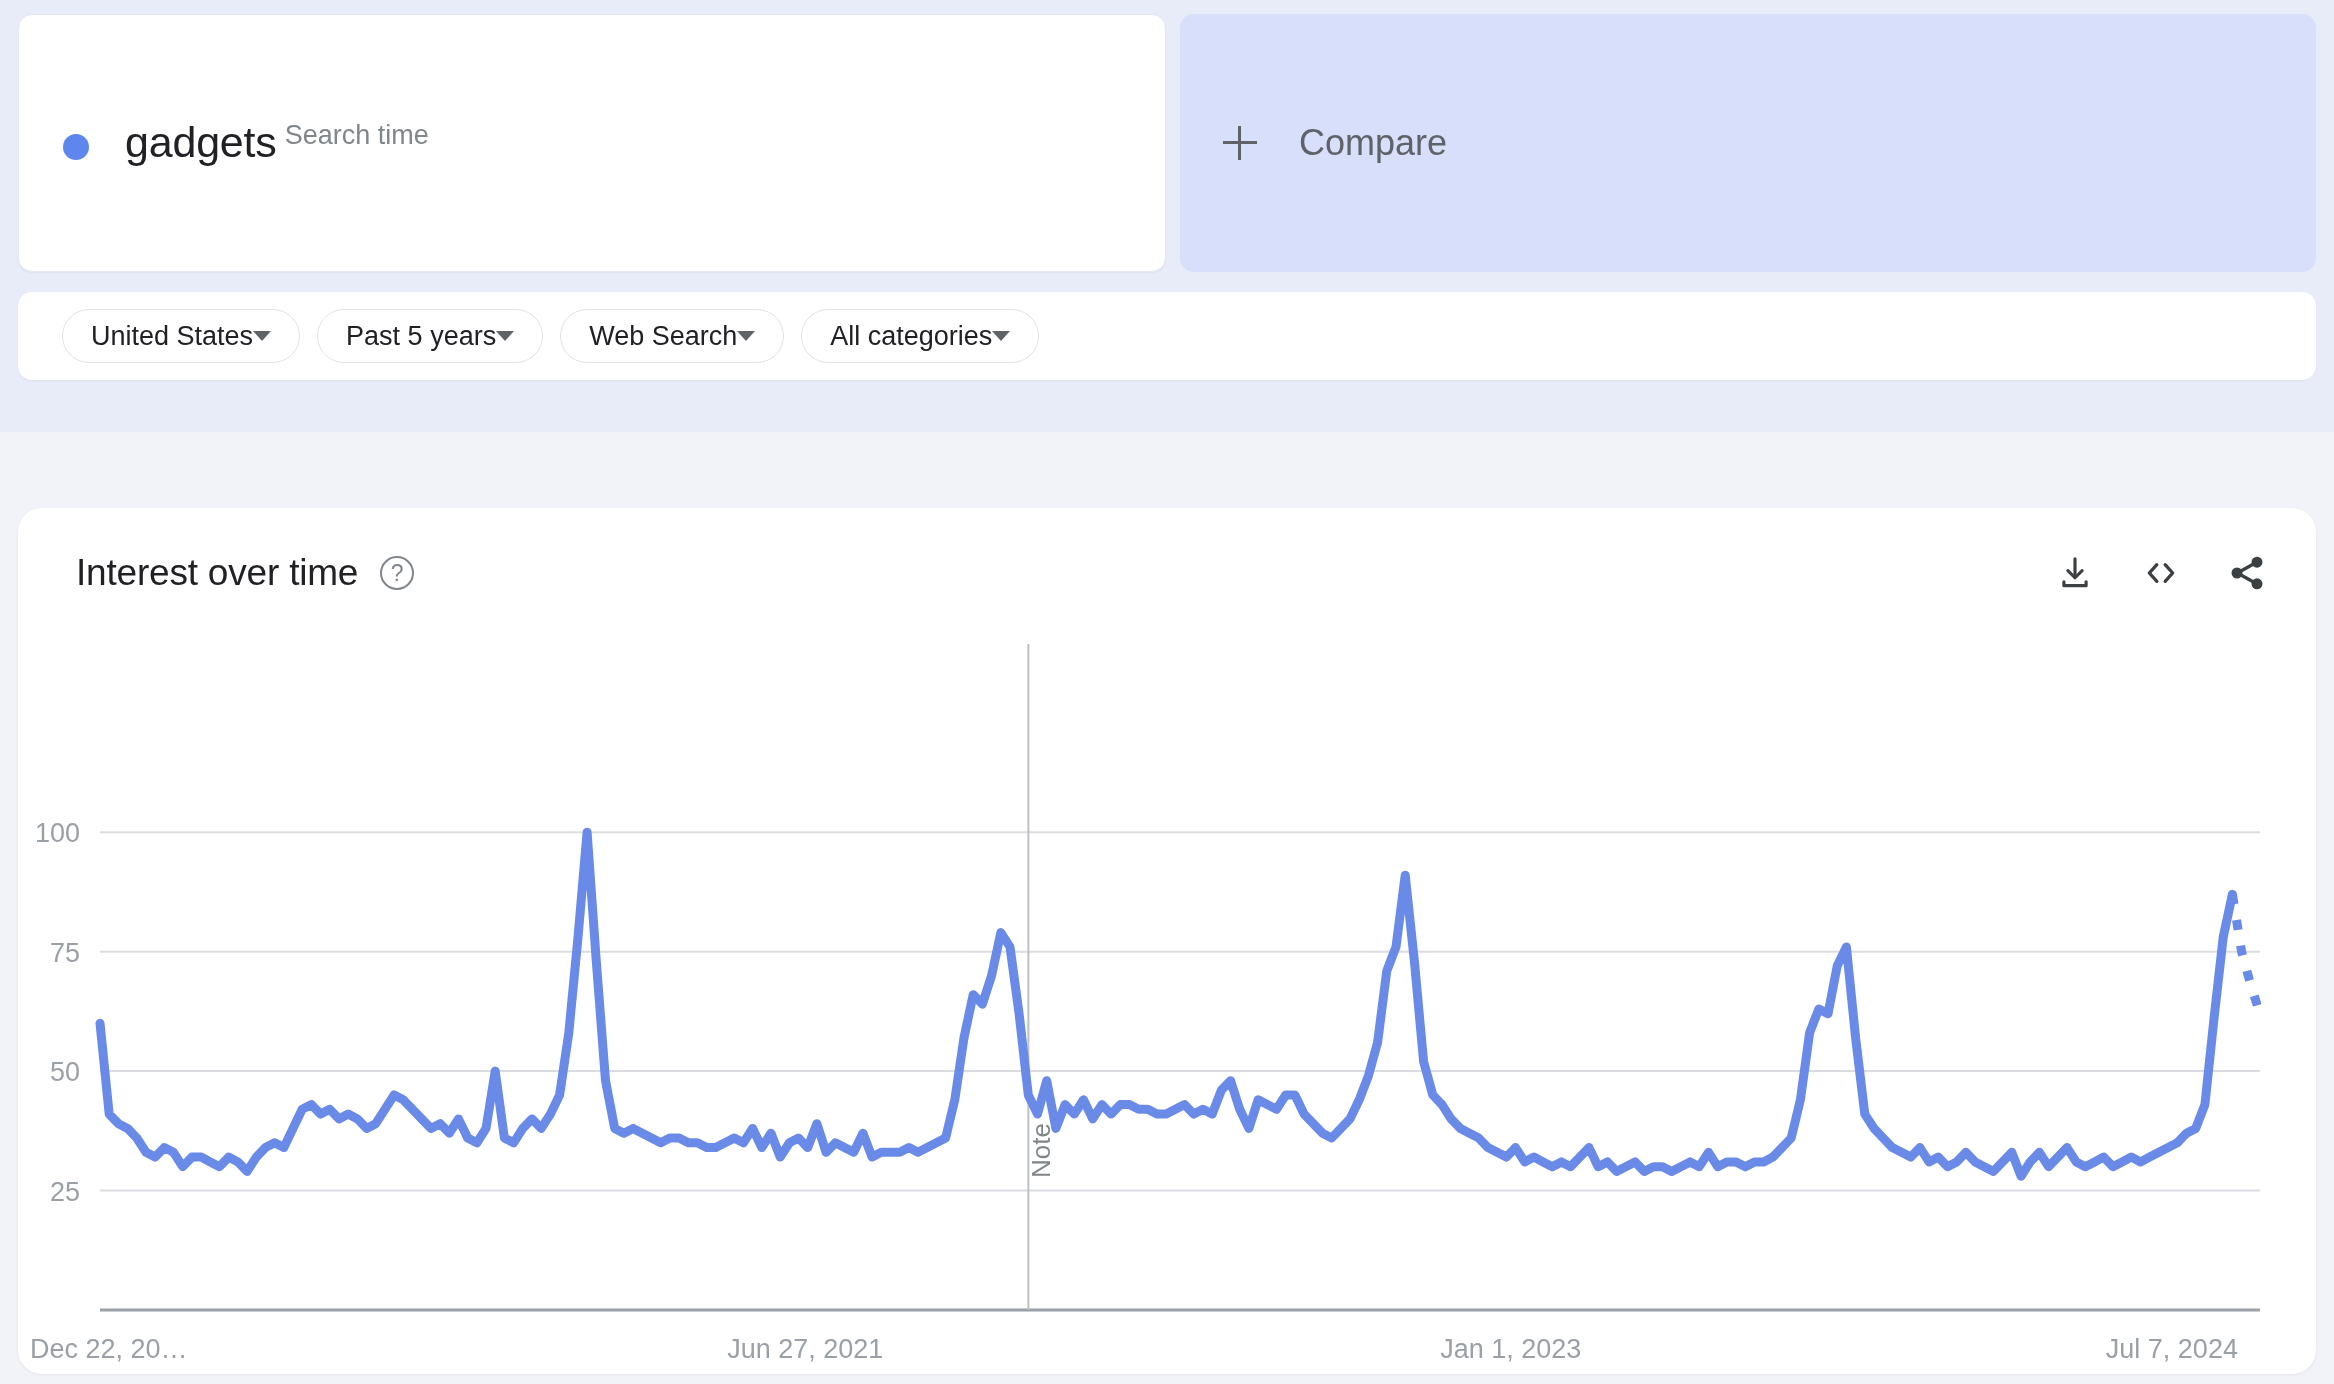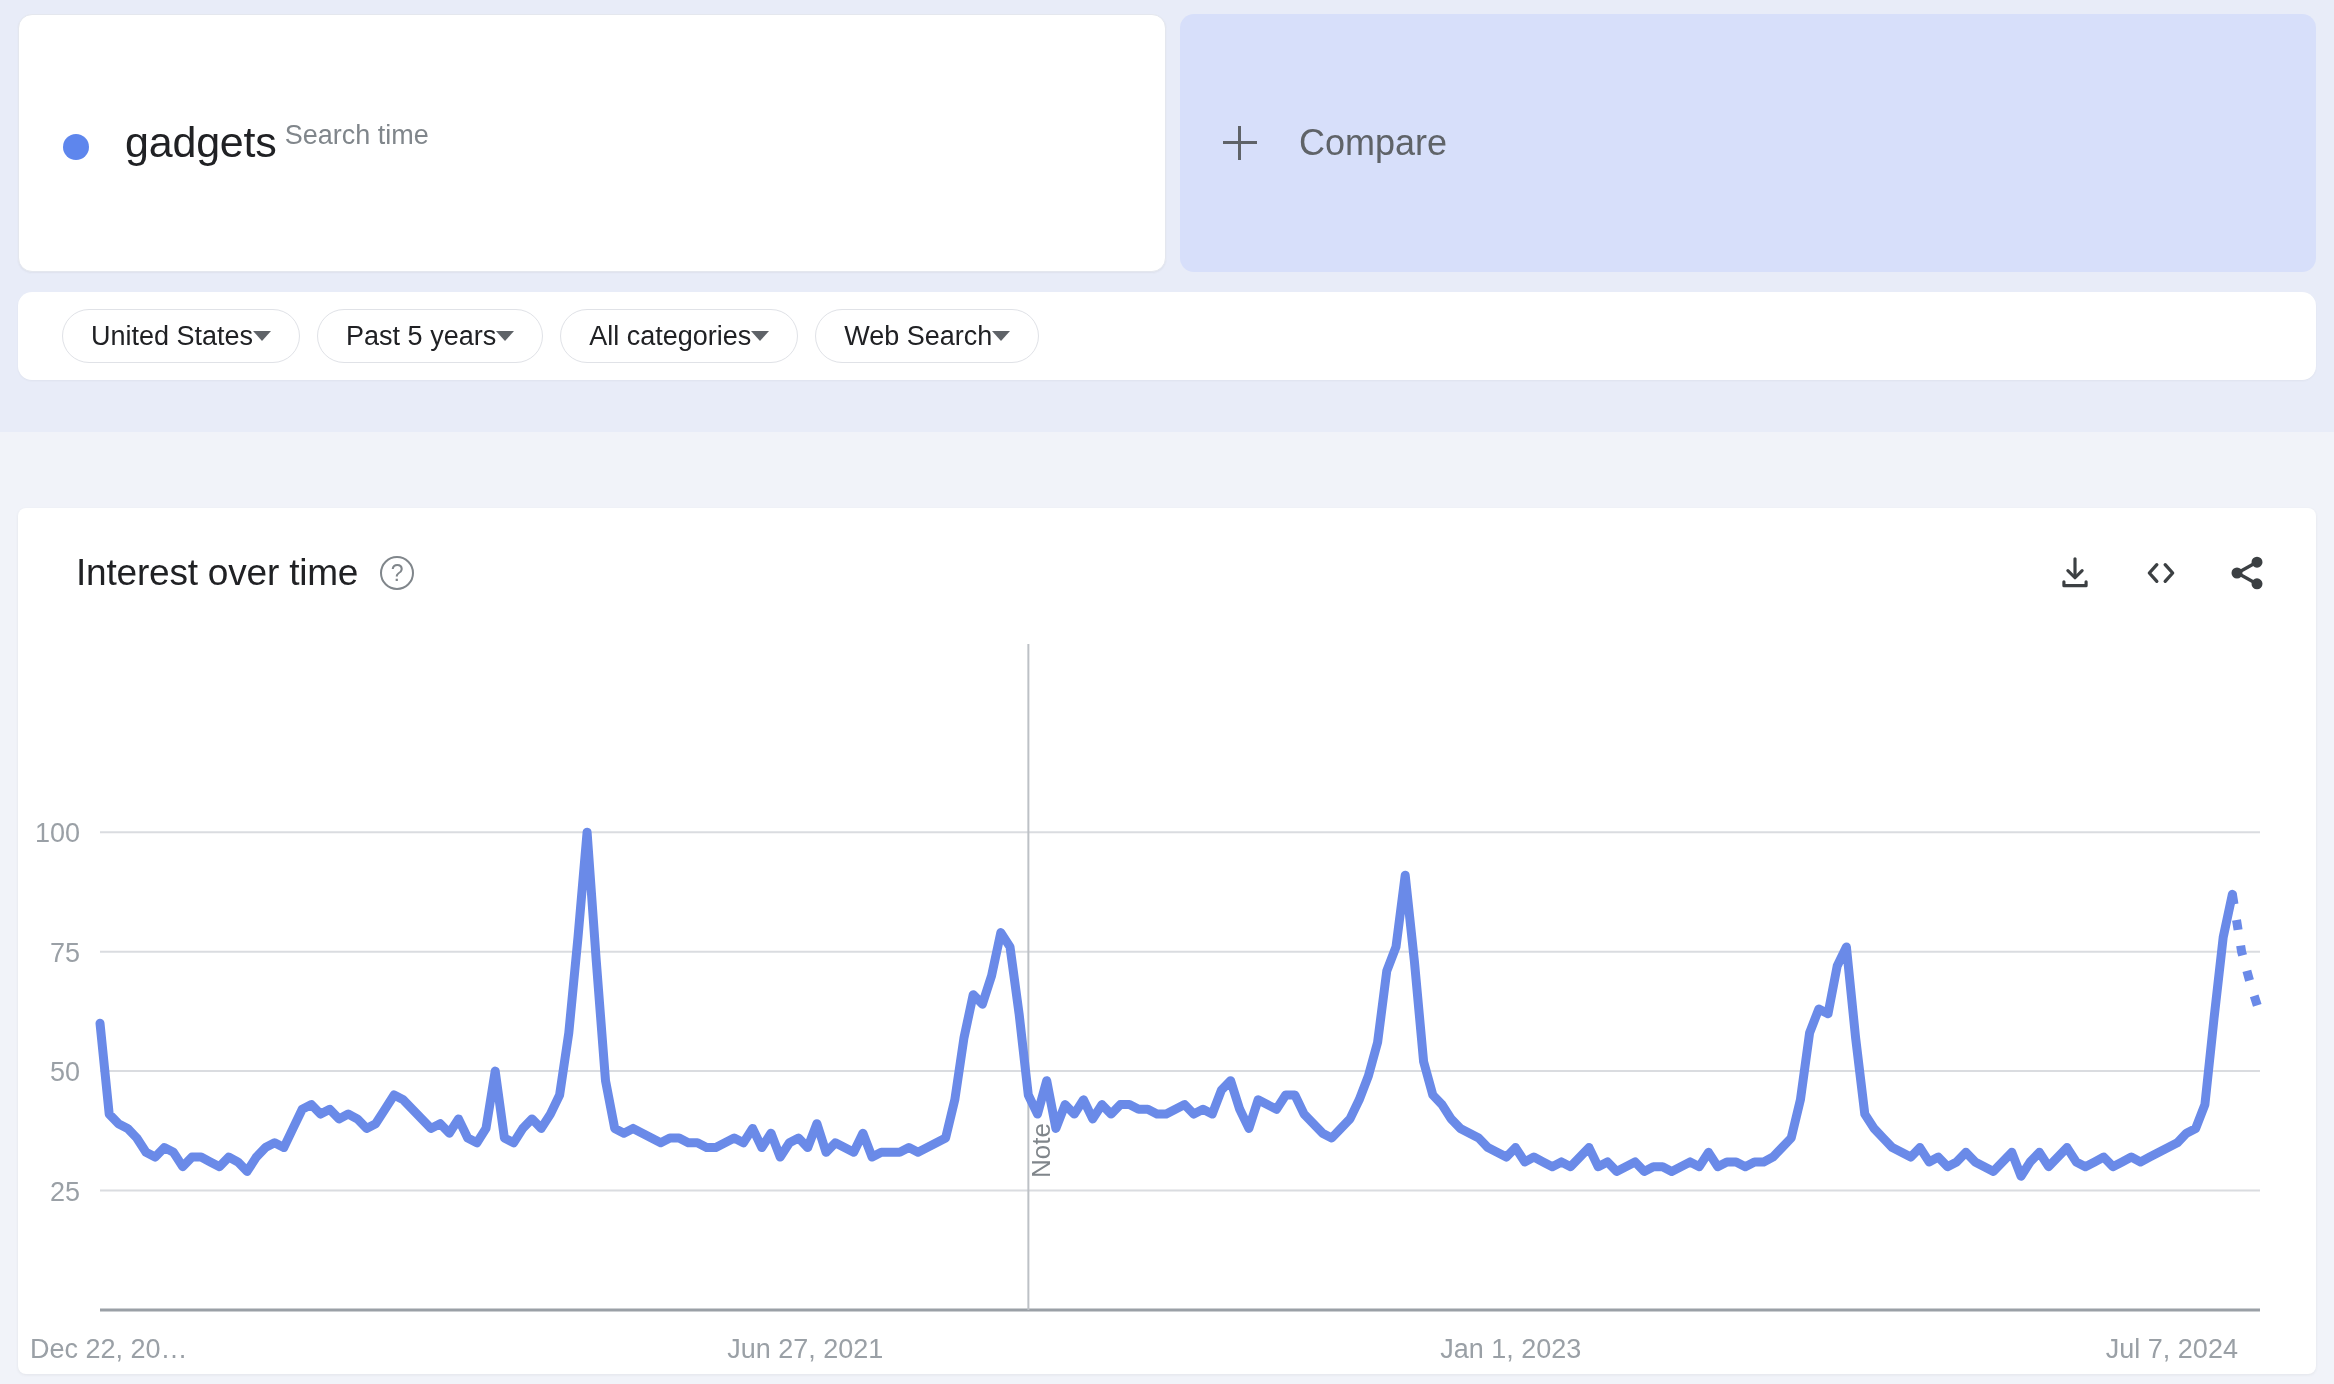--- a/index.html
+++ b/index.html
@@ -136,21 +136,21 @@
     flex: 0 0 auto;
   }
 
   
   .chart-card {
     position: absolute;
     left: 18px; top: 508px;
     width: 2298px;
     height: 866px;
     background: #ffffff;
-    border-radius: 8px;
+    border-radius: 24px;
     box-shadow: 0 1px 3px rgba(60,64,67,.08);
   }
   .chart-header {
     position: absolute;
     left: 0; top: 0;
     width: 2298px; height: 130px;
     display: flex;
     align-items: center;
     padding: 0 48px 0 58px;
   }
@@ -236,25 +236,25 @@
 <div class="filter-bar">
   <div class="filter-chip">
     <span class="chip-label">United States</span>
     <span class="caret"></span>
   </div>
   <div class="filter-chip">
     <span class="chip-label">Past 5 years</span>
     <span class="caret"></span>
   </div>
   <div class="filter-chip">
+    <span class="chip-label">Web Search</span>
+    <span class="caret"></span>
+  </div>
+  <div class="filter-chip">
     <span class="chip-label">All categories</span>
-    <span class="caret"></span>
-  </div>
-  <div class="filter-chip">
-    <span class="chip-label">Web Search</span>
     <span class="caret"></span>
   </div>
 </div>
 
 <div class="chart-card">
 
   <div class="chart-header">
     <span class="chart-title">Interest over time</span>
     <span class="help-icon">?</span>
 

